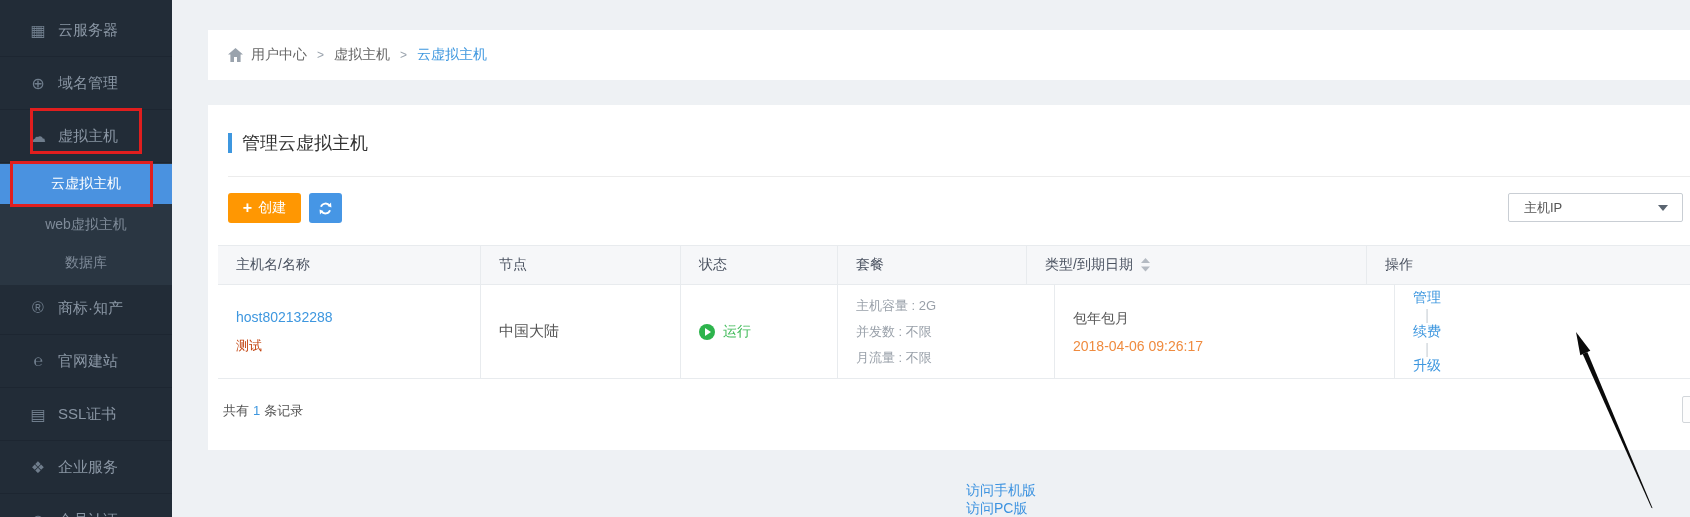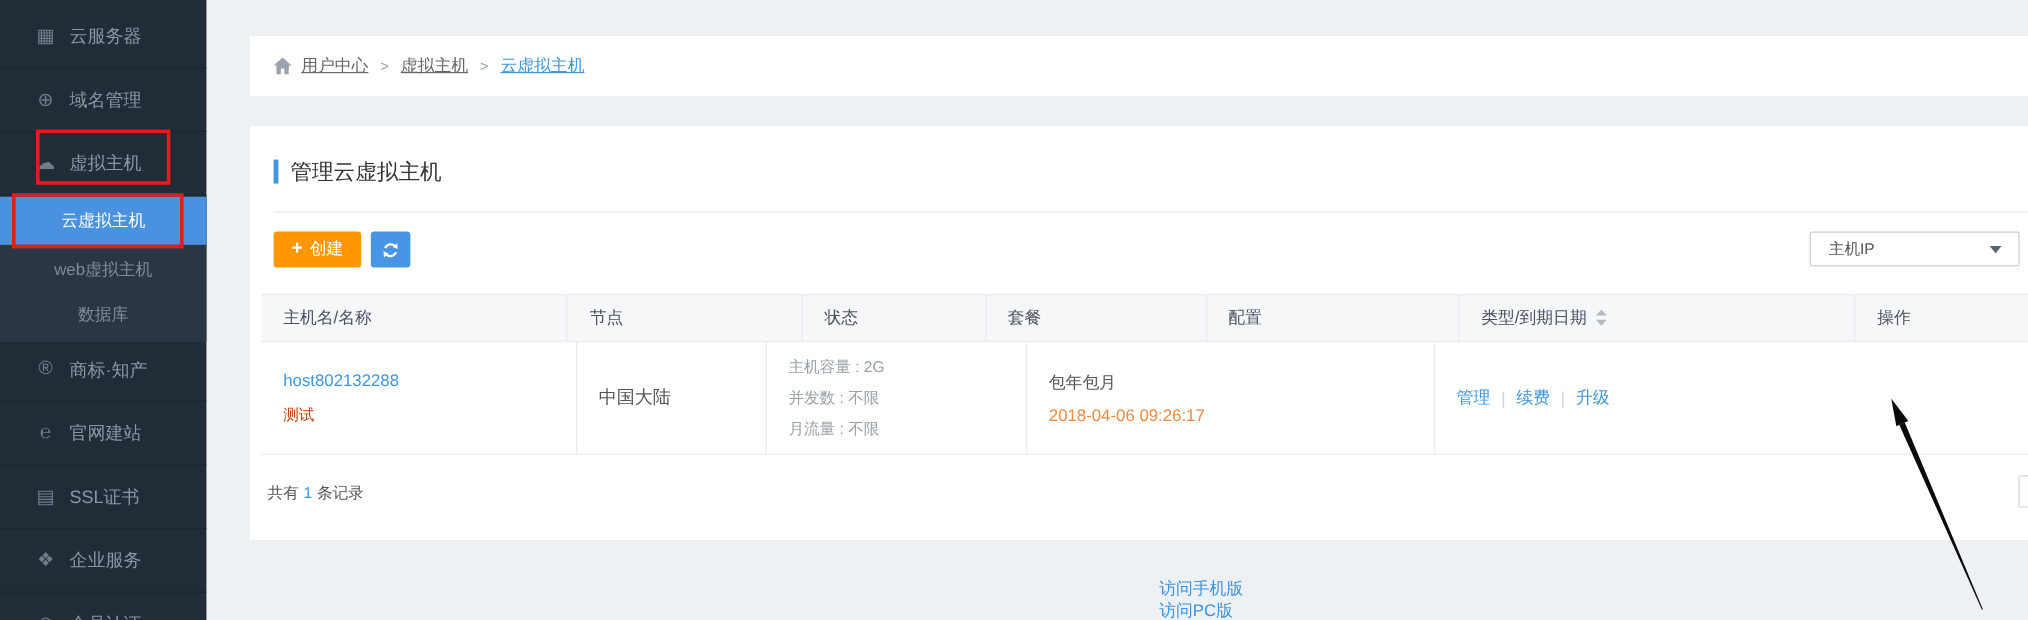--- a/index.html
+++ b/index.html
@@ -36,21 +36,21 @@
   .red-box { position:absolute; border:3px solid #e01e1e; z-index:40; pointer-events:none; }
   #arrow-overlay { position:absolute; left:0; top:0; z-index:50; pointer-events:none; }
 
   
   .breadcrumb-bar {
     position:absolute; left:208px; top:30px; width:1502px; height:50px;
     background:#fff; display:flex; align-items:center; padding-left:20px;
     font-size:14px; color:#666;
   }
   .breadcrumb-bar .sep { color:#9aa3ad; margin:0 10px; font-size:12px; }
-  .crumb { color:#666; cursor:pointer;text-decoration:underline; }
+  .crumb { color:#666; cursor:pointer; }
   .crumb.current { color:#3e97df; }
   .home-ic { margin-right:8px; display:inline-flex; }
 
   
   .card { position:absolute; left:208px; top:105px; width:1502px; height:345px; background:#fff; }
   .page-title-row { position:absolute; left:20px; top:26px; display:flex; align-items:center; }
   .title-bar { width:4px; height:20px; background:#3e97df; margin-right:10px; }
   .page-title { font-size:18px; color:#333; }
   .title-divider { position:absolute; left:20px; top:71px; width:1462px; height:1px; background:#ececec; }
 
@@ -100,21 +100,21 @@
     position:relative; margin-right:8px; flex:none;
   }
   .play-circle::after {
     content:""; position:absolute; left:6px; top:4px;
     border-left:6px solid #fff; border-top:4px solid transparent; border-bottom:4px solid transparent;
   }
   .status-text { color:#3fba58; font-size:14px; }
   .config-line { color:#99a0a9; font-size:13px; line-height:26px; }
   .billing-type { color:#555; font-size:14px; }
   .expire-date { color:#ef8b3f; font-size:14px; margin-top:10px; }
-  .actions { display:flex; align-items:center; font-size:14px; }
+  .actions { display:flex; align-items:center; font-size:14px;flex-direction:column; }
   .action-link { color:#3e97df; cursor:pointer; }
   .actions .pipe { color:#ccd2d8; margin:0 9px; }
   .sort-ic { margin-left:8px; display:inline-flex; cursor:pointer; }
 
   .summary { position:absolute; left:15px; top:297px; font-size:13px; color:#555; }
   .summary .count { color:#3e97df; margin:0 4px; }
   .page-stub {
     position:absolute; left:1474px; top:291px; width:40px; height:27px;
     border:1px solid #d2d6da; background:#fdfdfd; border-radius:2px; cursor:pointer;
   }
@@ -228,23 +228,20 @@
         </div>
       <div class="cell c2">
           <span>节点</span>
         </div>
       <div class="cell c3">
           <span>状态</span>
         </div>
       <div class="cell c4">
           <span>套餐</span>
         </div>
-      <div class="cell c5">
-          <span>配置</span>
-        </div>
       <div class="cell c6">
         <span>类型/到期日期</span>
         <span class="sort-ic">
           <svg width="9" height="14" viewBox="0 0 9 14">
             <polygon points="4.5,0 9,5 0,5" fill="#b4bac2"></polygon>
             <polygon points="0,8.5 9,8.5 4.5,13.5" fill="#b4bac2"></polygon>
           </svg>
         </span>
       </div>
       <div class="cell c7">
@@ -255,20 +252,26 @@
     <div class="trow">
       <div class="cell c1">
         <div class="stack">
           <span class="host-link">host802132288</span>
           <span class="host-name">测试</span>
         </div>
       </div>
       <div class="cell c2">
         <span class="cell-text">中国大陆</span>
       </div>
+      <div class="cell c3">
+        <div class="status-wrap">
+          <span class="play-circle"></span>
+          <span class="status-text">运行</span>
+        </div>
+      </div>
       <div class="cell c5">
         <div class="stack">
           <span class="config-line">主机容量 : 2G</span>
           <span class="config-line">并发数 : 不限</span>
           <span class="config-line">月流量 : 不限</span>
         </div>
       </div>
       <div class="cell c6">
         <div class="stack">
           <span class="billing-type">包年包月</span>

